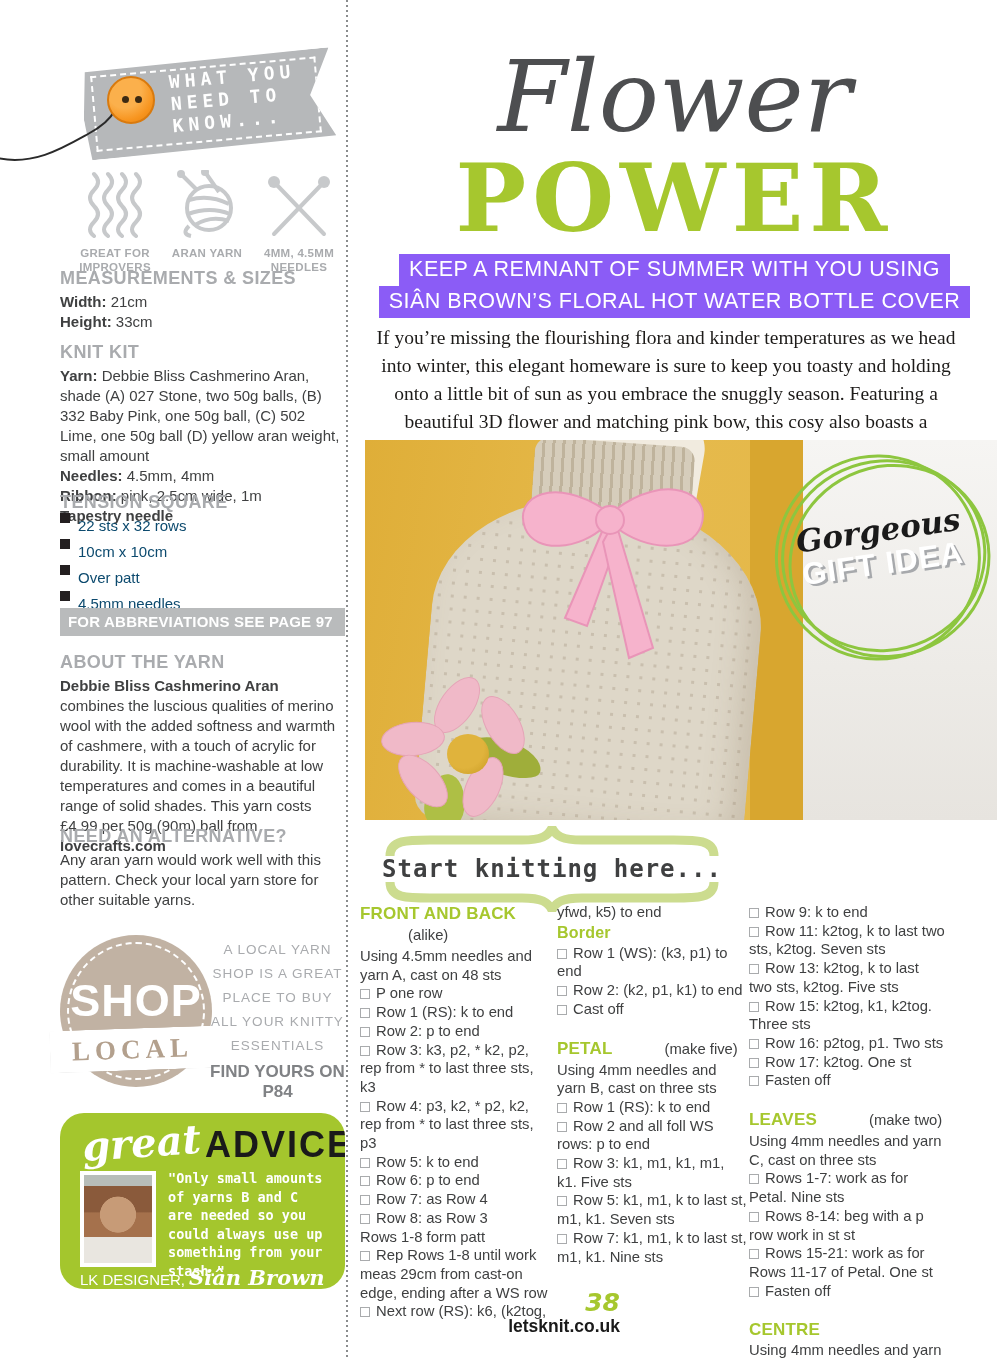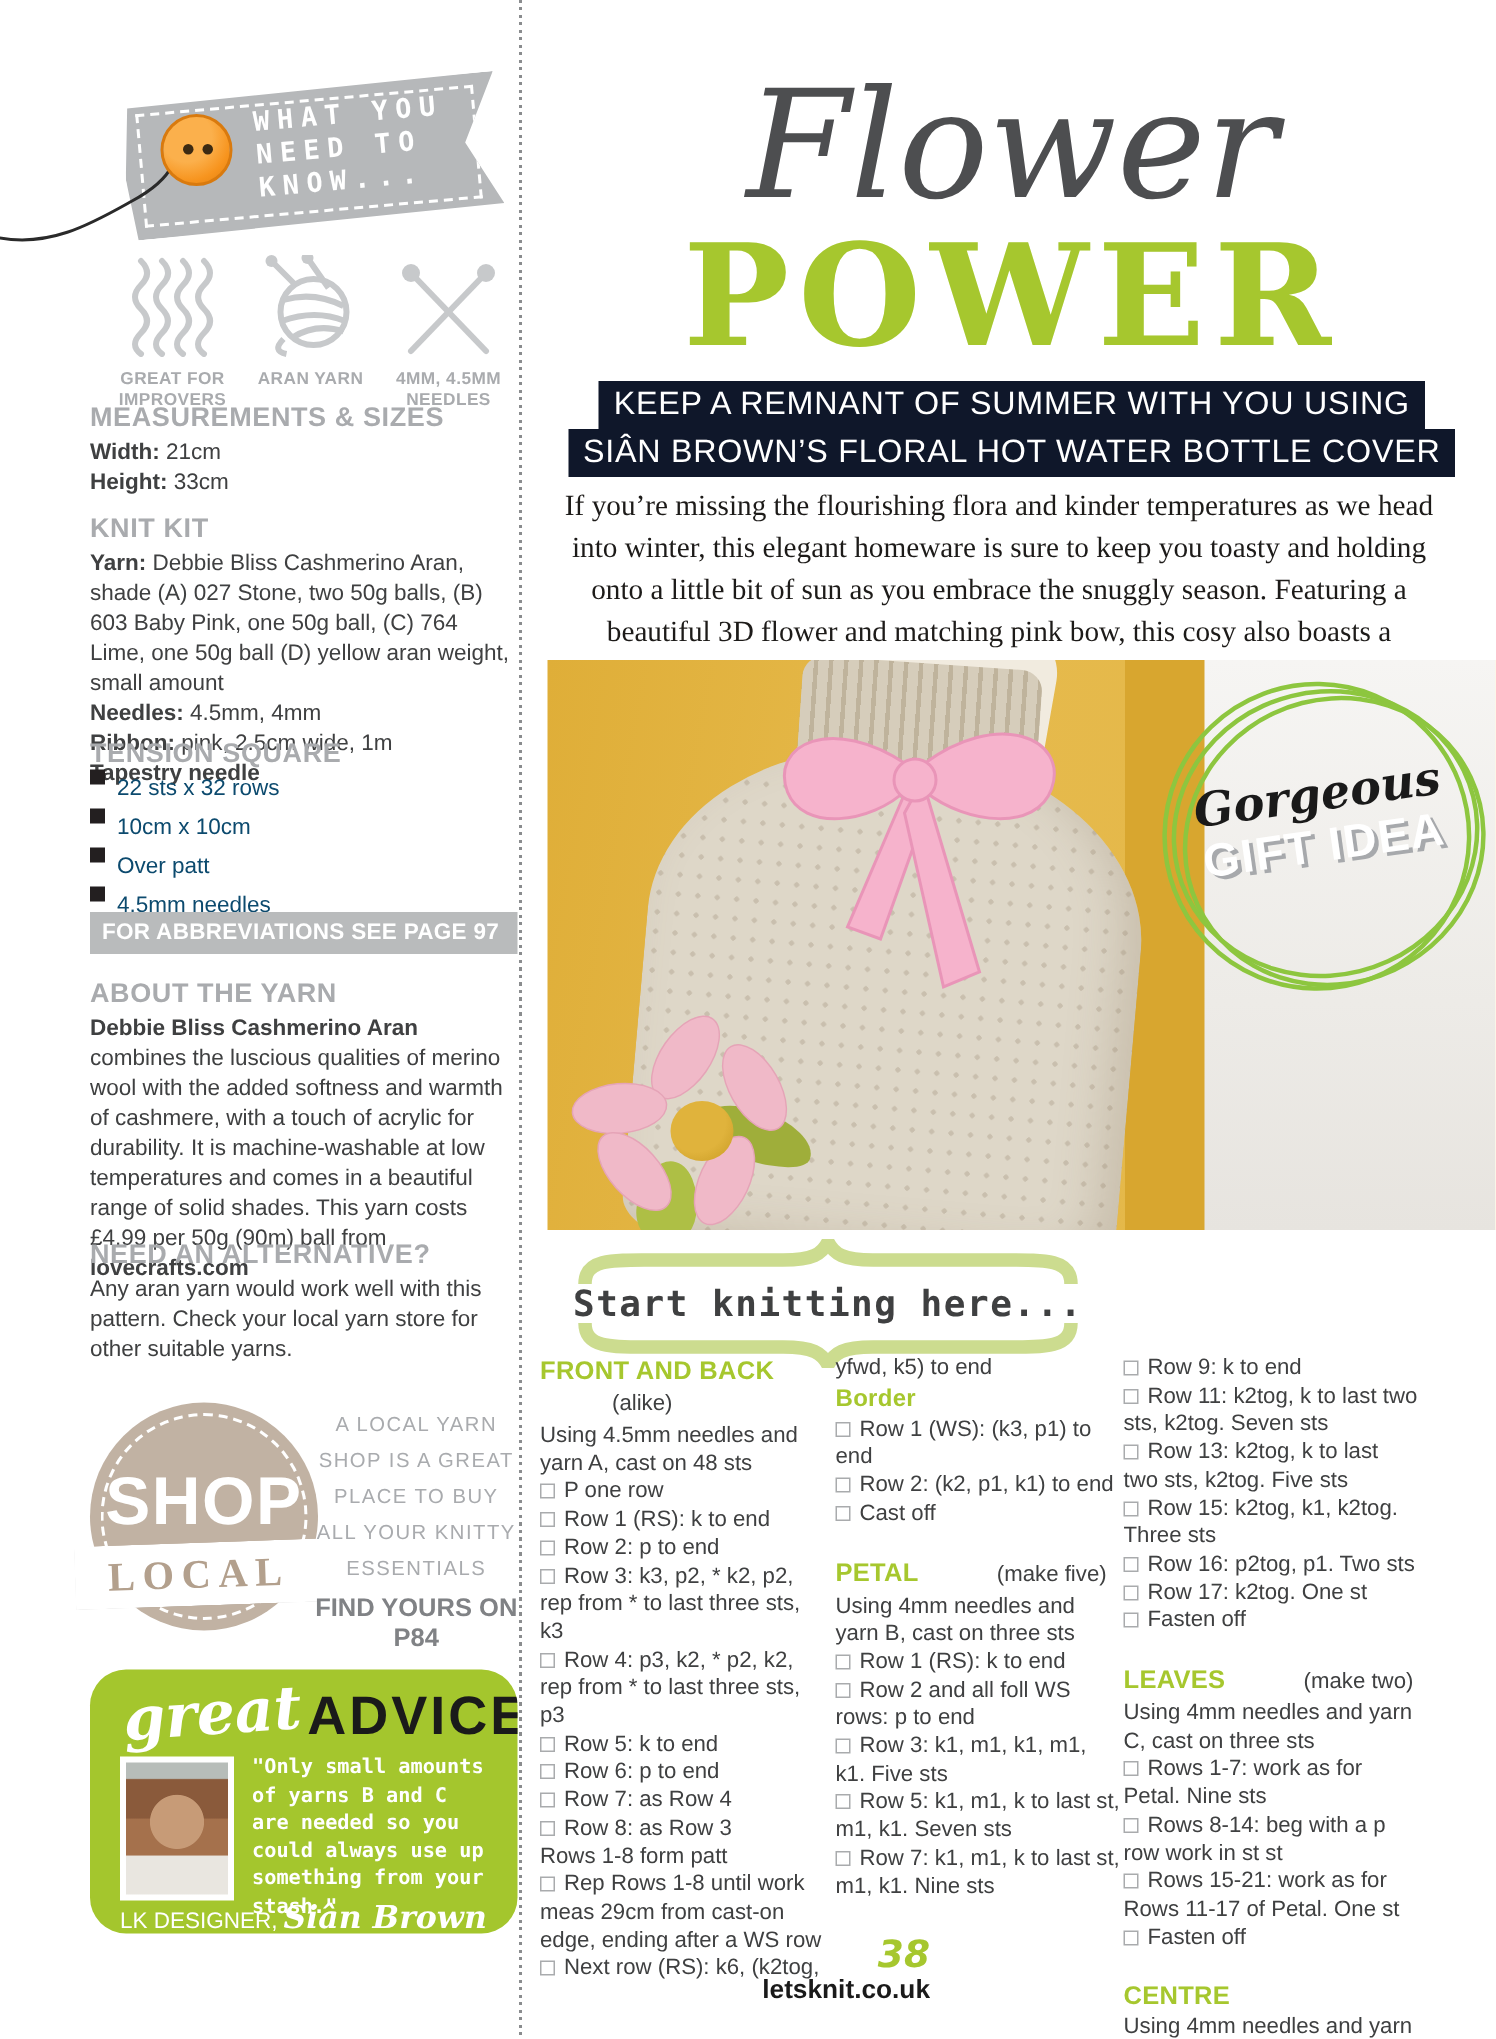--- a/index.html
+++ b/index.html
@@ -81,21 +81,21 @@
   .adv-name { font-family:"DejaVu Serif",serif; font-style:italic; font-weight:bold; font-size:21px; margin-left:4px; }
 
   
   .main { position:absolute; left:352px; top:0; width:645px; height:100%; }
   .title-script { position:absolute; top:42px; width:100%; text-align:center;
     font-family:"DejaVu Serif",serif; font-style:italic; color:#4d4e50; font-size:100px; line-height:110px; }
   .title-bold { position:absolute; top:148px; width:100%; text-align:center;
     font-family:"DejaVu Serif",serif; font-weight:bold; color:#a6c72e; font-size:94px; line-height:100px; letter-spacing:6px; }
   .std { position:absolute; width:100%; text-align:center; }
   .std1 { top:254px; } .std2 { top:286px; }
-  .std span { display:inline-block; background:#0f172a; color:#fff; font-size:21.5px; letter-spacing:.5px;
+  .std span { display:inline-block; background:#8b5cf6; color:#fff; font-size:21.5px; letter-spacing:.5px;
     padding:3px 10px 4px; }
   .intro { position:absolute; top:324px; left:18px; width:592px; text-align:center;
     font-family:"Liberation Serif",serif; font-size:19.5px; line-height:28px; color:#1d1b19; }
 
   
   .photo { position:absolute; top:440px; left:13px; width:632px; height:380px; overflow:hidden;
     background:linear-gradient(100deg,#dfae38 0%,#e6ba4c 40%,#e3b647 100%); }
   .ph-band { position:absolute; left:385px; top:0; width:58px; height:100%; background:#d8a62f; }
   .ph-chair { position:absolute; left:438px; top:0; right:0; bottom:0;
     background:linear-gradient(180deg,#f6f5f3 0%,#edebe7 60%,#e7e4df 100%); }
@@ -232,21 +232,21 @@
       <div class="sb-h">MEASUREMENTS &amp; SIZES</div>
       <div class="sb-txt">
         <div><span class="b">Width:</span><span> 21cm</span></div>
         <div><span class="b">Height:</span><span> 33cm</span></div>
       </div>
     </div>
 
     <div class="blk-kit">
       <div class="sb-h">KNIT KIT</div>
       <div class="sb-txt">
-        <div><span class="b">Yarn:</span><span> Debbie Bliss Cashmerino Aran, shade (A) 027 Stone, two 50g balls, (B) 603 Baby Pink, one 50g ball, (C) 764 Lime, one 50g ball (D) yellow aran weight, small amount</span></div>
+        <div><span class="b">Yarn:</span><span> Debbie Bliss Cashmerino Aran, shade (A) 027 Stone, two 50g balls, (B) 332 Baby Pink, one 50g ball, (C) 502 Lime, one 50g ball (D) yellow aran weight, small amount</span></div>
         <div><span class="b">Needles:</span><span> 4.5mm, 4mm</span></div>
         <div><span class="b">Ribbon:</span><span> pink, 2.5cm wide, 1m</span></div>
         <div><span class="b">Tapestry needle</span></div>
       </div>
     </div>
 
     <div class="blk-ten">
       <div class="sb-h">TENSION SQUARE</div>
       <div class="ten-item">
           <span class="sqr"></span>

